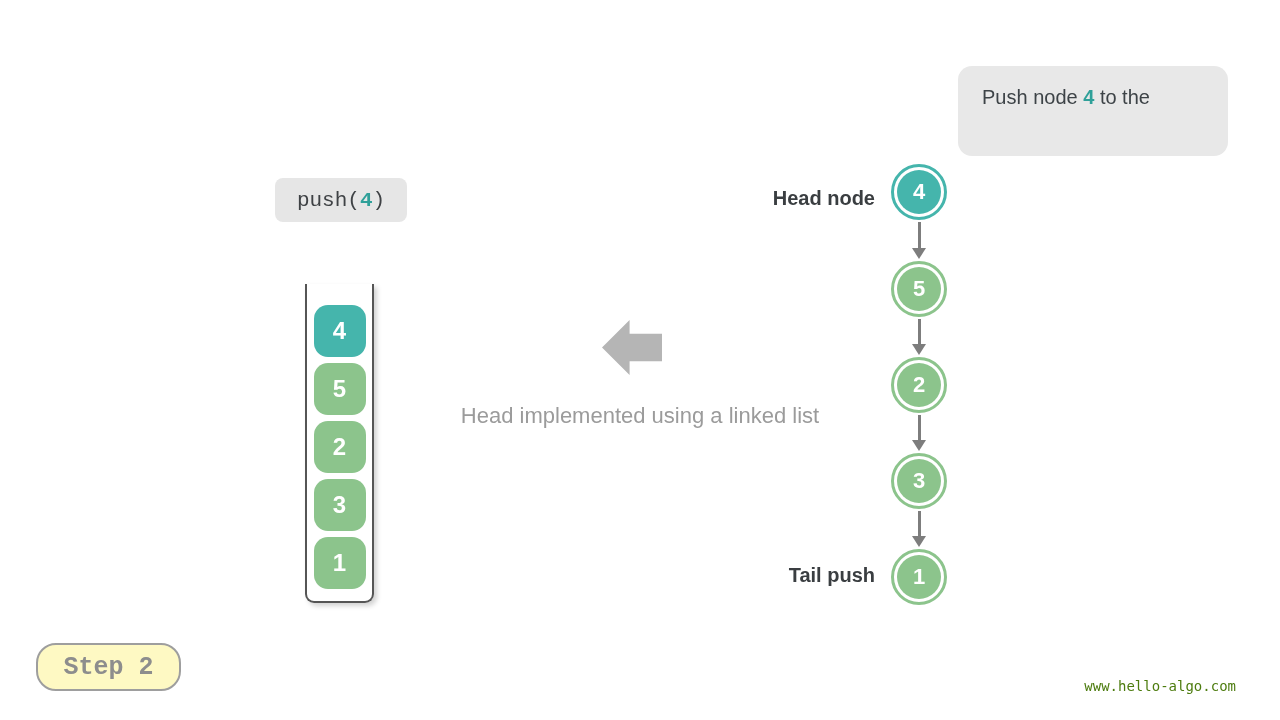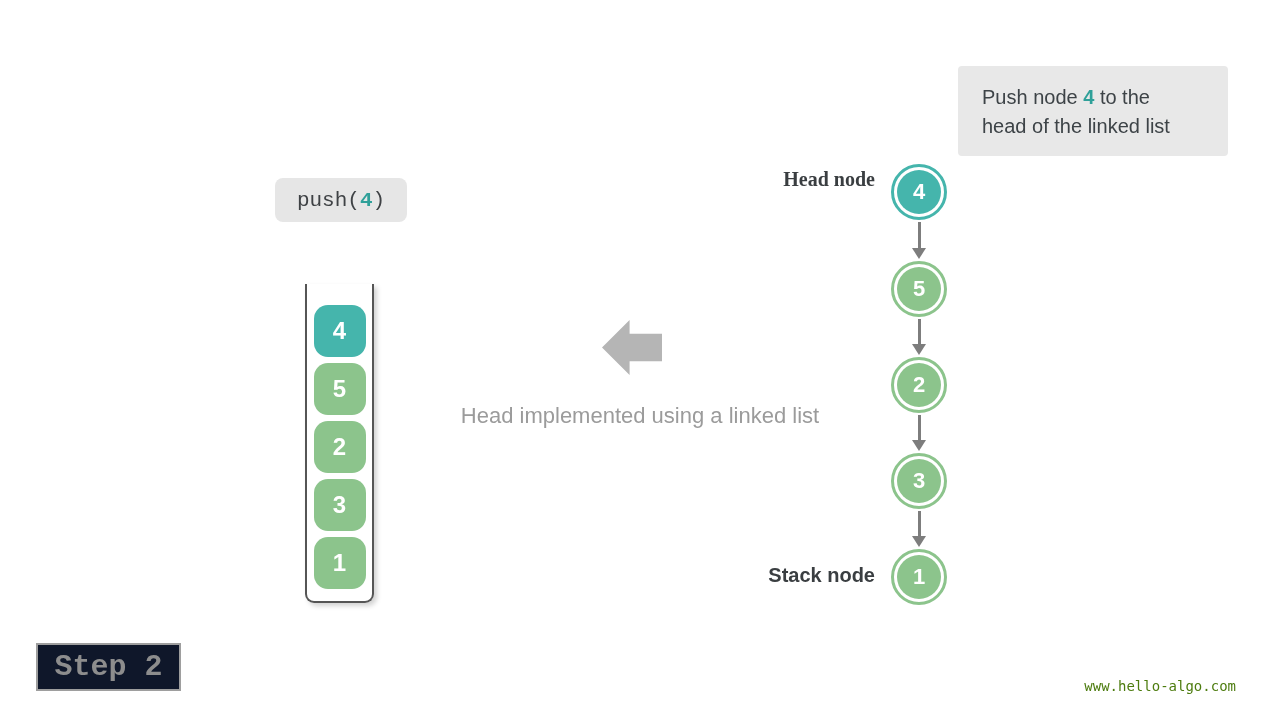--- a/index.html
+++ b/index.html
@@ -4,21 +4,21 @@
 <style>
   * { margin: 0; padding: 0; box-sizing: border-box; }
   html, body { width: 1280px; height: 720px; background: #ffffff; overflow: hidden; }
   body { font-family: "Liberation Sans", sans-serif; position: relative; }
 
   .abs { position: absolute; }
 
   
   .callout {
     left: 958px; top: 66px; width: 270px; height: 90px;
-    background: #e8e8e8; border-radius: 4px;
+    background: #e8e8e8; border-radius: 14px;
     padding: 17px 24px; color: #3d4347;
     font-size: 20px; line-height: 29px;
   }
   .callout .hl { color: #2fa099; font-weight: bold; }
 
   
   .push-label {
     left: 275px; top: 178px; width: 132px; height: 44px;
     background: #e6e6e6; border-radius: 8px;
     display: flex; align-items: center; justify-content: center;
@@ -83,62 +83,61 @@
   }
 
   .node-label {
     left: 735px; width: 140px; text-align: right;
     font-size: 20px; font-weight: bold; color: #3a3e41;
   }
 
   
   .step-box {
     left: 36px; top: 643px; width: 145px; height: 48px;
-    background: #0f172a;
-    border: 2px solid #9e9e9e; border-radius: 0;
+    background: #fef9c3;
+    border: 2px solid #9e9e9e; border-radius: 20px;
     display: flex; align-items: center; justify-content: center;
     font-family: "Liberation Mono", monospace;
-    font-size: 30px; font-weight: bold; color: #8d8d8d;
+    font-size: 25px; font-weight: bold; color: #8d8d8d;
   }
 
   
   .watermark {
     right: 44px; top: 678px;
     font-family: "DejaVu Sans Mono", monospace;
     font-size: 14px; color: #4d7c0f;
   }
 </style>
 </head>
 <body>
 
 <div class="abs callout">
   <div><span>Push node </span><span class="hl">4</span><span> to the</span></div>
-  <div>head of the linked list</div>
 </div>
 
 <div class="abs push-label">
     <span>push(</span>
     <span class="hl">4</span>
     <span>)</span>
   </div>
 
 <div class="abs stack-frame">
   <div class="stack-cell teal-bg">4</div>
   <div class="stack-cell green-bg">5</div>
   <div class="stack-cell green-bg">2</div>
   <div class="stack-cell green-bg">3</div>
   <div class="stack-cell green-bg">1</div>
 </div>
 
 <div class="abs block-arrow"></div>
 
 <div class="abs caption">Head implemented using a linked list</div>
 
-<div class="abs node-label" style="top: 168px; font-family: Liberation Serif, serif;">Head node</div>
-<div class="abs node-label" style="top: 564px;">Stack node</div>
+<div class="abs node-label" style="top: 187px;">Head node</div>
+<div class="abs node-label" style="top: 564px;">Tail push</div>
 
 <div class="abs ll-node teal" style="left: 891px; top: 164px;">
   <div class="core teal-bg">4</div>
 </div>
 <div class="abs ll-node green" style="left: 891px; top: 261px;">
   <div class="core green-bg">5</div>
 </div>
 <div class="abs ll-node green" style="left: 891px; top: 357px;">
   <div class="core green-bg">2</div>
 </div>

